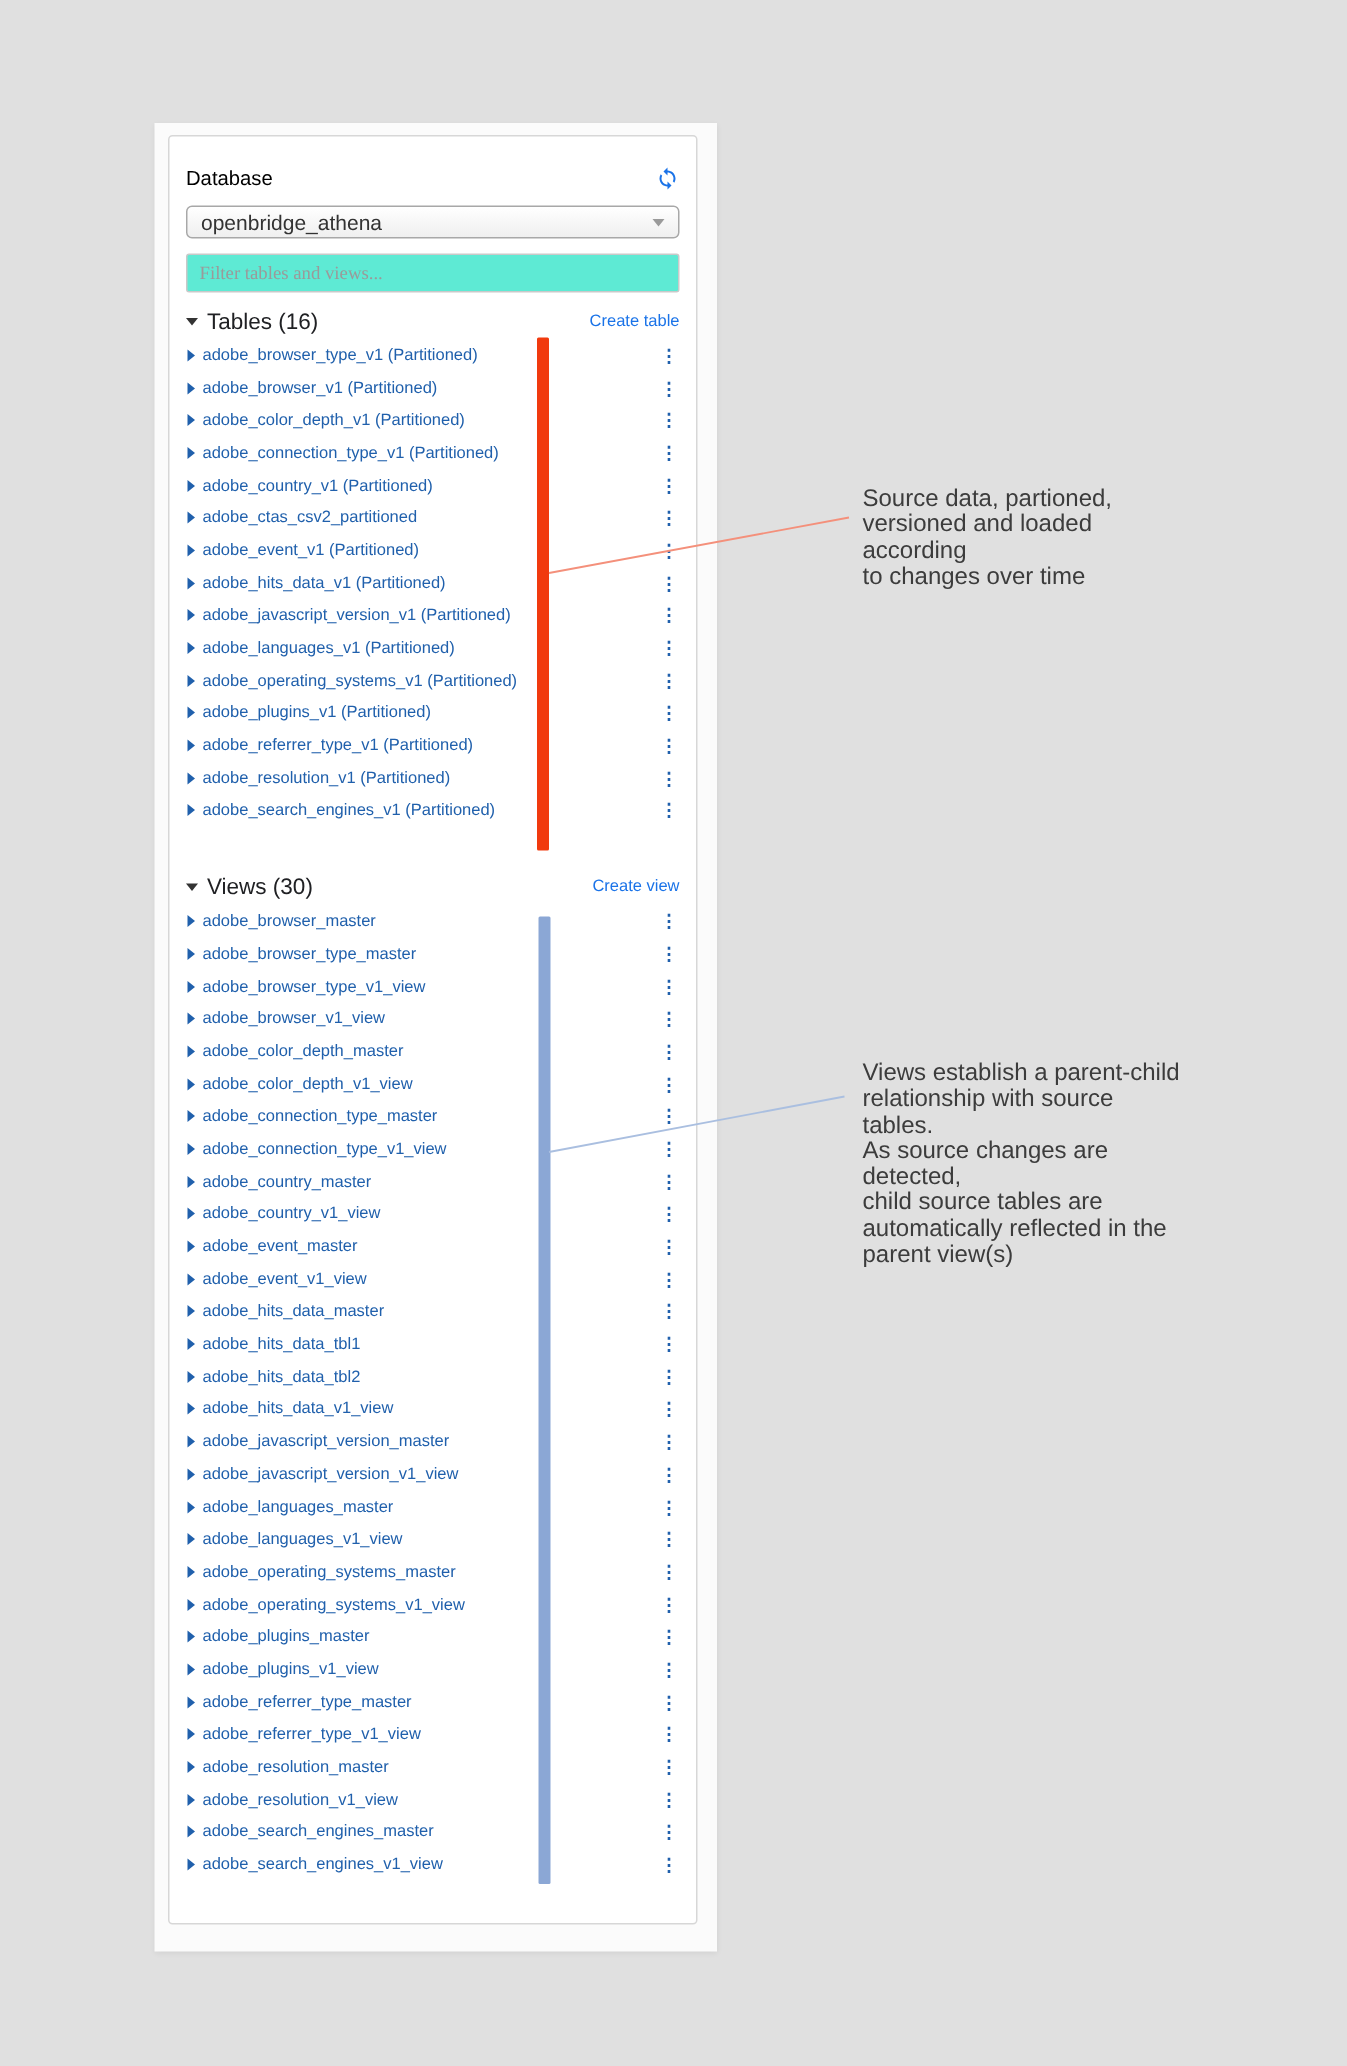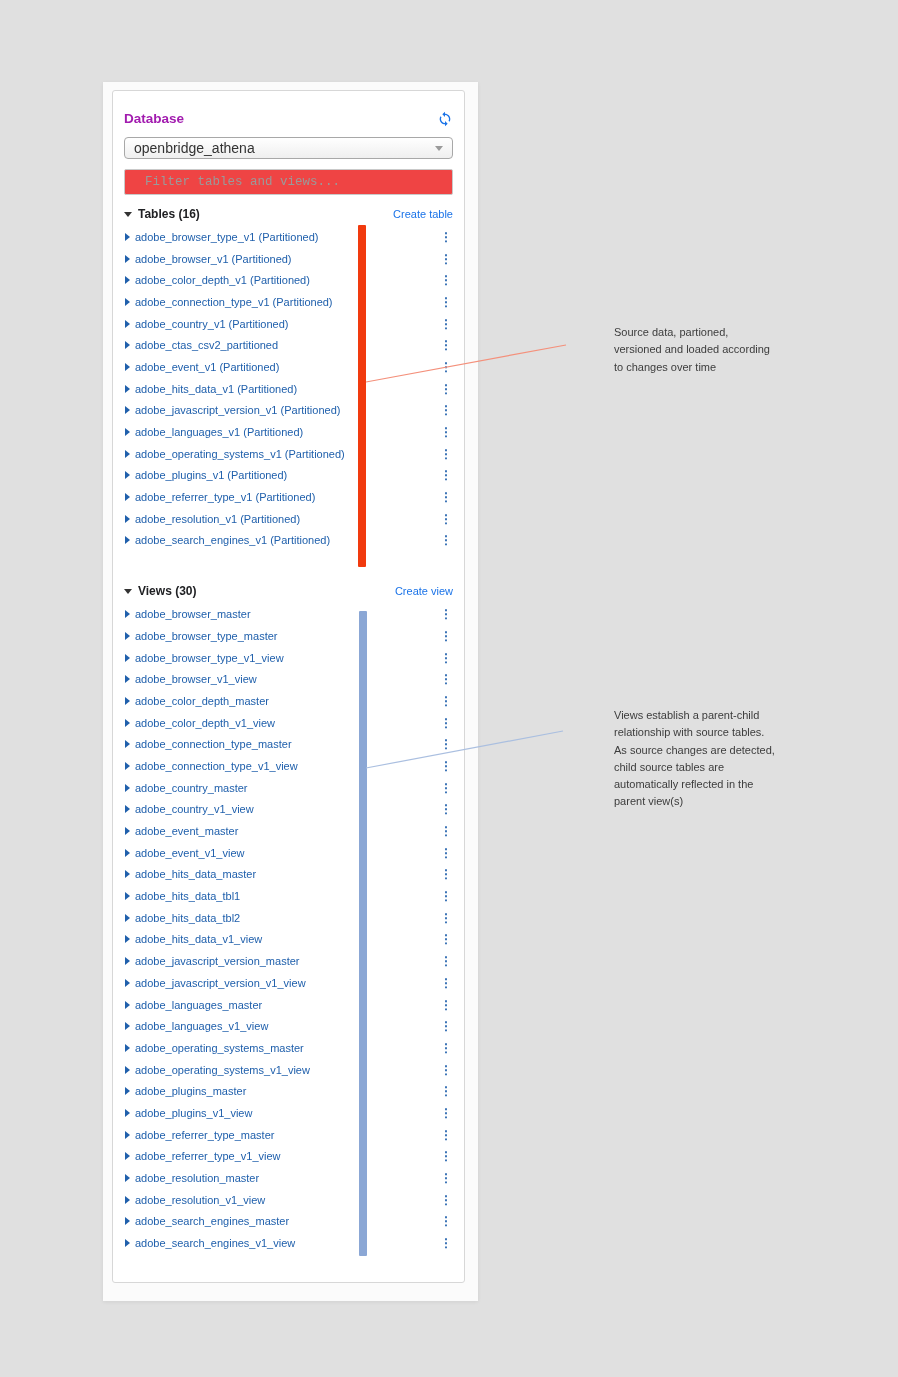--- a/index.html
+++ b/index.html
@@ -16,57 +16,57 @@
   }
   .panel {
     position:absolute; left:112px; top:90px; width:353px; height:1193px;
     background:#ffffff; border:1px solid #d7d7d7; border-radius:3px;
     padding:0 11px;
   }
   .db-header {
     margin-top:19px; height:17px;
     display:flex; align-items:center; justify-content:space-between;
   }
-  .db-title { font-size:13.5px; font-weight:bold; color:#a21caf; }
+  .db-title { font-size:13.5px; font-weight:normal; color:#000000; }
   .refresh-btn { width:16px; height:16px; cursor:pointer; }
   .refresh-btn svg { width:16px; height:16px; display:block; }
 
   .db-select {
     margin-top:10px; height:22px; width:100%;
     border:1px solid #a8a8a8; border-radius:4px;
     background:linear-gradient(#ffffff,#efefef);
     display:flex; align-items:center; justify-content:space-between;
     padding:0 9px; cursor:pointer;
   }
   .db-select-value { font-size:14px; color:#333; }
   .select-arrow {
     width:0; height:0;
     border-left:4px solid transparent; border-right:4px solid transparent;
     border-top:5px solid #9a9a9a;
   }
   .filter-input {
     margin-top:10px; height:26px; width:100%;
     border:1px solid #c9c9c9; border-radius:2px;
-    padding:0 20px; font-size:12.5px; color:#333;
-    font-family:Liberation Mono, monospace;
-    outline:none; background:#ef4444;
+    padding:0 8px; font-size:12.5px; color:#333;
+    font-family:Liberation Serif, serif;
+    outline:none; background:#5eead4;
   }
   .filter-input::placeholder { color:#9a9a9a; }
 
   .section-header {
     margin-top:11px; height:16px;
     display:flex; align-items:center; justify-content:space-between;
   }
   .section-header .left { display:flex; align-items:center; cursor:pointer; }
   .tri-down {
     width:0; height:0; margin-right:6px;
     border-left:4px solid transparent; border-right:4px solid transparent;
     border-top:5px solid #333;
   }
-  .section-title { font-size:12px; font-weight:bold; color:#202124; }
+  .section-title { font-size:15px; font-weight:normal; color:#202124; }
   .section-link { font-size:11px; color:#1a73e8; cursor:pointer; text-decoration:none;text-align:right; }
 
   .list { margin-top:4px; position:relative; }
   .item {
     height:21.7px; display:flex; align-items:center; padding-right:3px;
   }
   .tri-right {
     width:0; height:0; margin:0 5px 0 1px; flex:none;
     border-top:4px solid transparent; border-bottom:4px solid transparent;
     border-left:5px solid #2060ac;
@@ -77,23 +77,22 @@
     font-size:12px; font-weight:bold; color:#2060ac; cursor:pointer;
     line-height:1;
   }
 
   .accent-bar { position:absolute; width:8px; border-radius:1px; }
   .bar-tables { left:245px; top:134px; height:342px; background:#f13a0e; }
   .bar-views  { left:246px; top:520px; height:645px; background:#8ba7d5; }
 
   .annotation {
     position:absolute; width:215px;
-    font-size:11px; line-height:17.3px; color:#3c3c3c;
+    font-size:16px; line-height:17.3px; color:#3c3c3c;
     white-space:pre-line;
-    margin-left:39px;
   }
   .annotation-1 { left:575px; top:324px; }
   .annotation-2 { left:575px; top:707px; }
 
   .connector-overlay {
     position:absolute; left:0; top:0; width:898px; height:1377px;
     pointer-events:none;
   }
 </style>
 </head>

